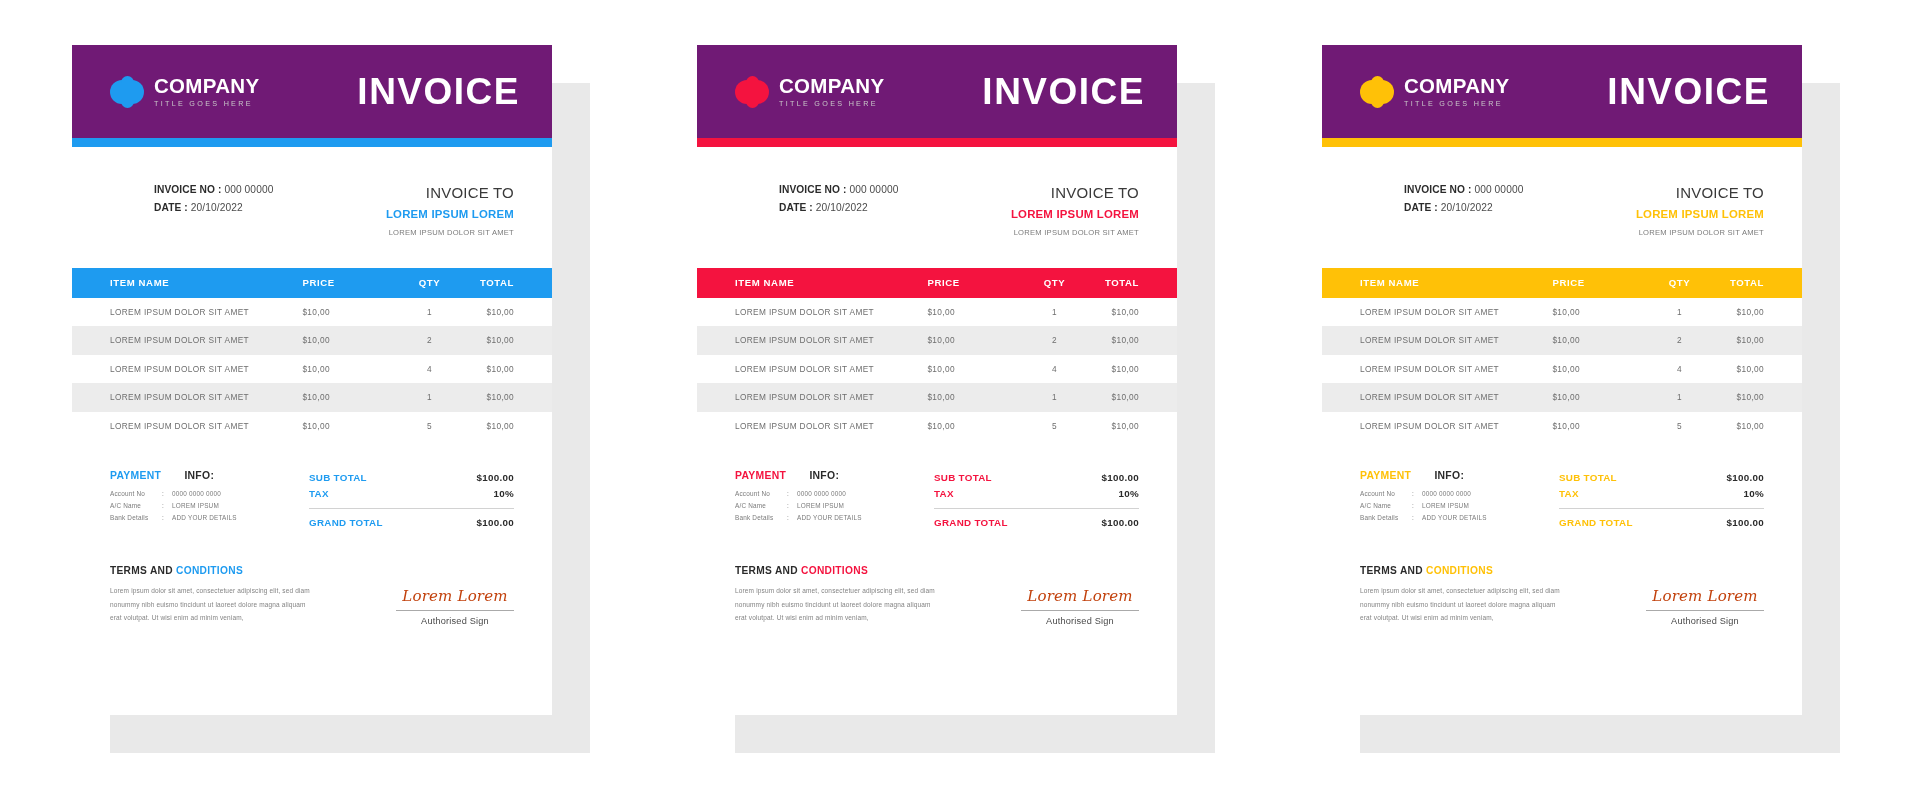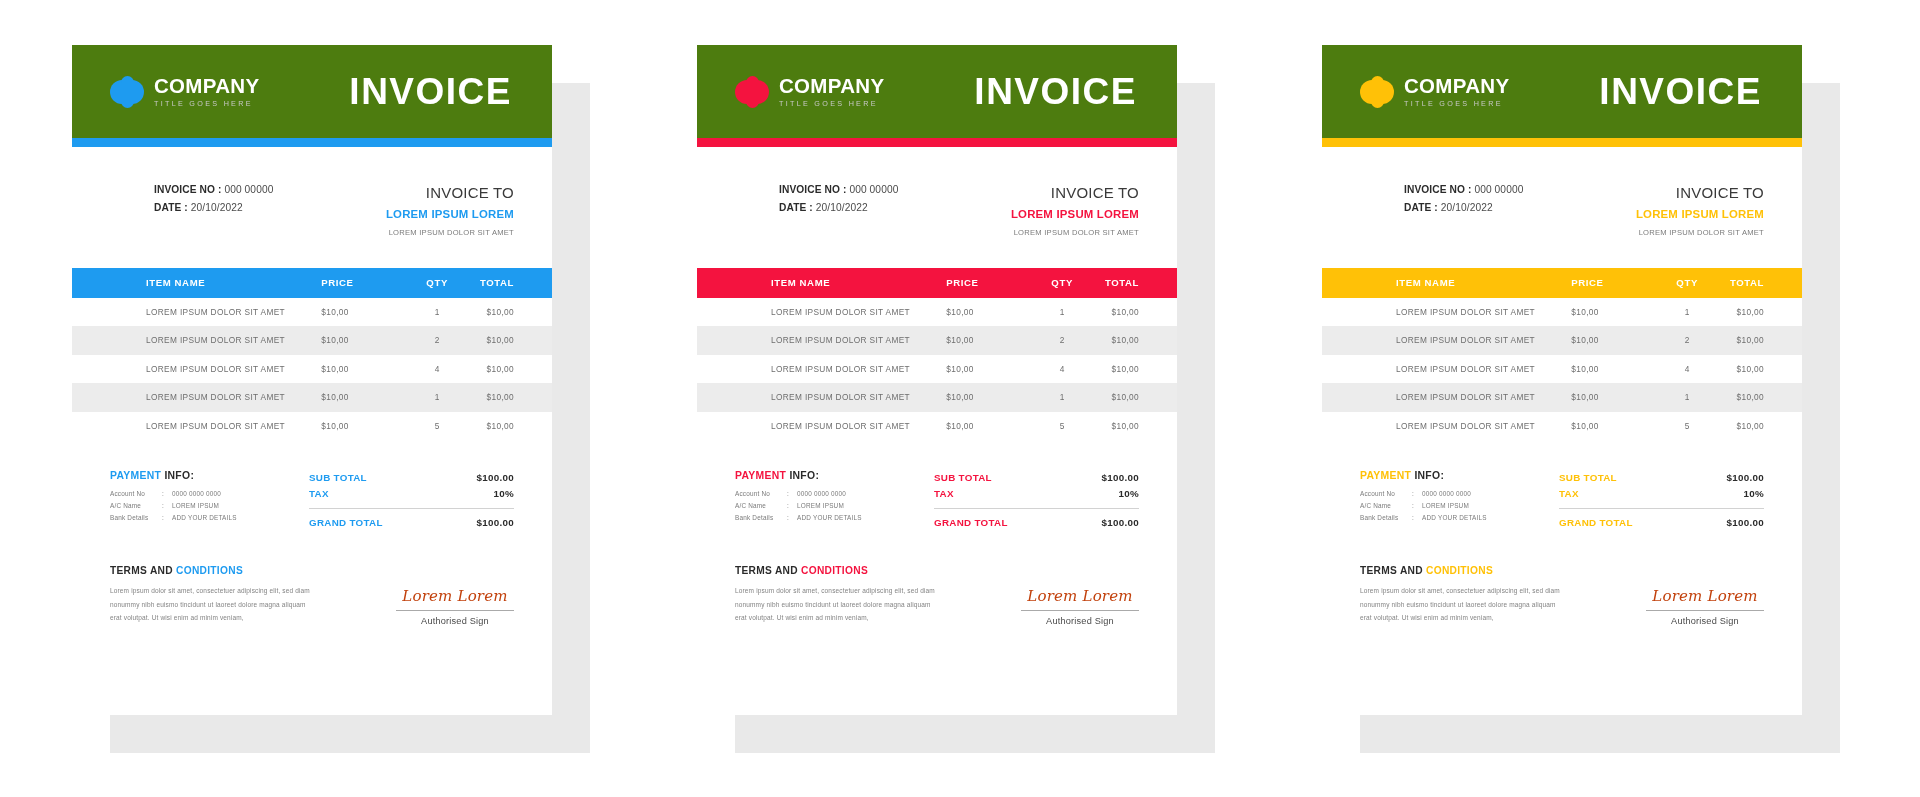--- a/index.html
+++ b/index.html
@@ -26,25 +26,25 @@
     box-shadow: 38px 38px 0 0 rgba(0,0,0,0.085);
     z-index: -1;
   }
   #card-0 { left: 72px; }
   #card-1 { left: 697px; }
   #card-2 { left: 1322px; }
 
   
   .inv-header {
     height: 93px;
-    background: #4d7c0f;
+    background: #701a75;
     display: flex;
     align-items: center;
     justify-content: space-between;
-    padding: 0 40px 0 38px;
+    padding: 0 32px 0 38px;
     position: relative;
   }
   .brand { display: flex; align-items: center; gap: 10px; }
   .logo-mark {
     position: relative;
     width: 34px; height: 36px;
     flex: none;
   }
   .logo-mark .core {
     position: absolute;
@@ -130,38 +130,38 @@
   }
   .t-row {
     display: flex;
     height: 28.5px;
     align-items: center;
     font-size: 8.3px;
     color: #6e6e6e;
     letter-spacing: 0.35px;
   }
   .t-row.alt { background: #ececec; }
-  .c-item { width: 48%; padding-left: 38px; margin-left: 36px; }
+  .c-item { width: 48%; padding-left: 38px; }
   .c-price { width: 19%; text-align: left; }
   .c-qty { width: 15%; text-align: center; }
   .c-total { width: 18%; text-align: right; padding-right: 38px; }
   .t-head .c-item { padding-left: 38px; }
 
   
   .pay-row {
     display: flex;
     justify-content: space-between;
     padding: 30px 38px 0 38px;
   }
   .pay-title {
     font-size: 10.4px;
     font-weight: bold;
     letter-spacing: 0.3px;
   }
-  .pay-title .dark { color: #2b2b2b; }
+  .pay-title .dark { color: #2b2b2b; margin-left: 20px; }
   .pay-lines { margin-top: 7px; }
   .pay-line {
     font-size: 6.4px;
     color: #7a7a7a;
     letter-spacing: 0.2px;
     line-height: 1.85;
     white-space: nowrap;
   }
   .pay-line .k { display: inline-block; width: 52px; }
   .pay-line .sep { display: inline-block; width: 10px; }

